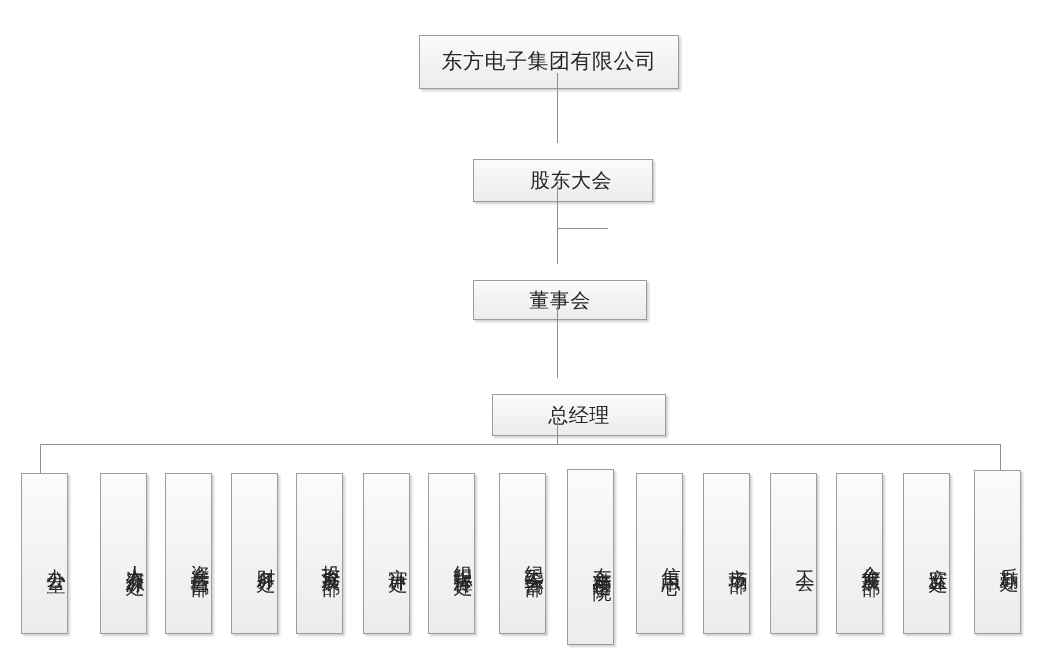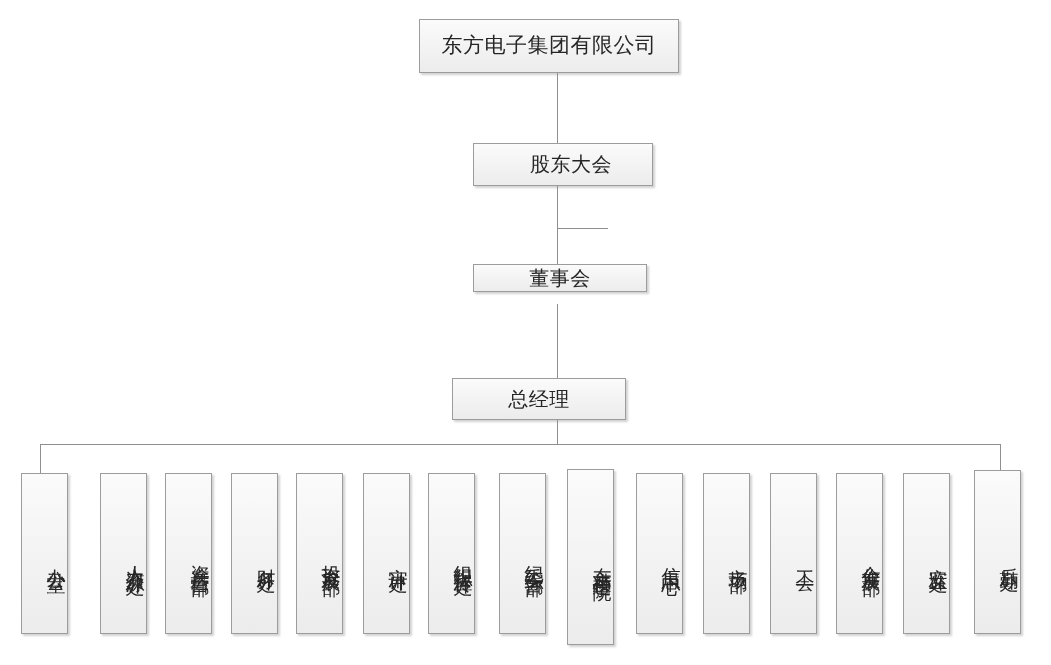--- a/index.html
+++ b/index.html
@@ -31,20 +31,21 @@
     justify-content: center;
     font-size: 20px;
     line-height: 1.12;
     color: #262626;
     letter-spacing: 0.5px;
     user-select: none;
   }
 
   .node.horizontal {
     white-space: nowrap;
+    margin-top: 16px;
   }
 
   
   .node.vertical {
     writing-mode: vertical-rl;
     text-orientation: upright;
     align-items: flex-start;
     justify-content: center;
     padding-top: 8px;
     font-size: 19px;
@@ -72,27 +73,27 @@
 
   <div class="node horizontal" style="left:473px; top:143px; width:180px; height:43px;padding-left:16px;">
     <span>股东大会</span>
   </div>
 
   <div class="line v" style="left:557px; top:186px; height:78px;"></div>
 
   <div class="line h" style="left:557px; top:228px; width:51px;"></div>
 
 
-  <div class="node horizontal" style="left:473px; top:264px; width:174px; height:28px;">
+  <div class="node horizontal" style="left:473px; top:264px; width:174px; height:40px;">
     <span>董事会</span>
   </div>
 
   <div class="line v" style="left:557px; top:304px; height:74px;"></div>
 
-  <div class="node horizontal" style="left:452px; top:378px; width:174px; height:42px;">
+  <div class="node horizontal" style="left:492px; top:378px; width:174px; height:42px;">
     <span>总经理</span>
   </div>
 
   <div class="line v" style="left:557px; top:420px; height:24px;"></div>
   <div class="line h" style="left:40px; top:444px; width:961px;"></div>
   <div class="line v" style="left:40px; top:444px; height:29px;"></div>
   <div class="line v" style="left:1000px; top:444px; height:26px;"></div>
 
   <div class="node vertical" style="left:21px; top:473px; width:47px; height:161px;">
     <span>办公室</span>

